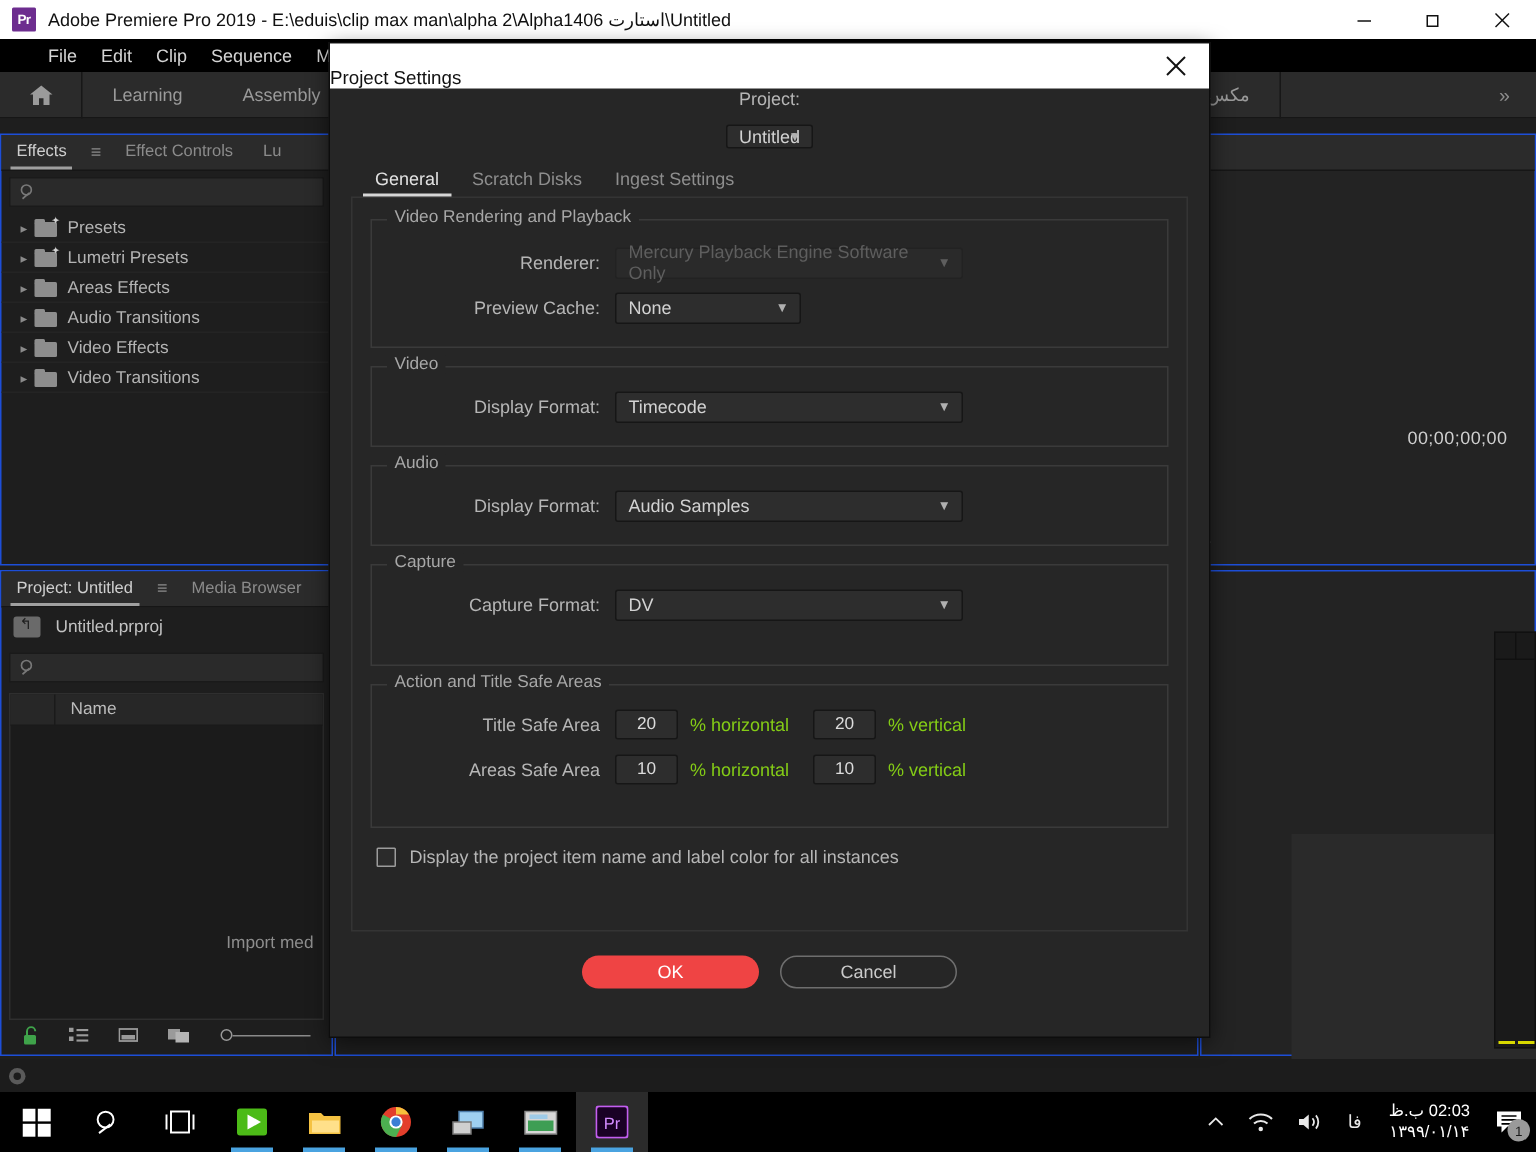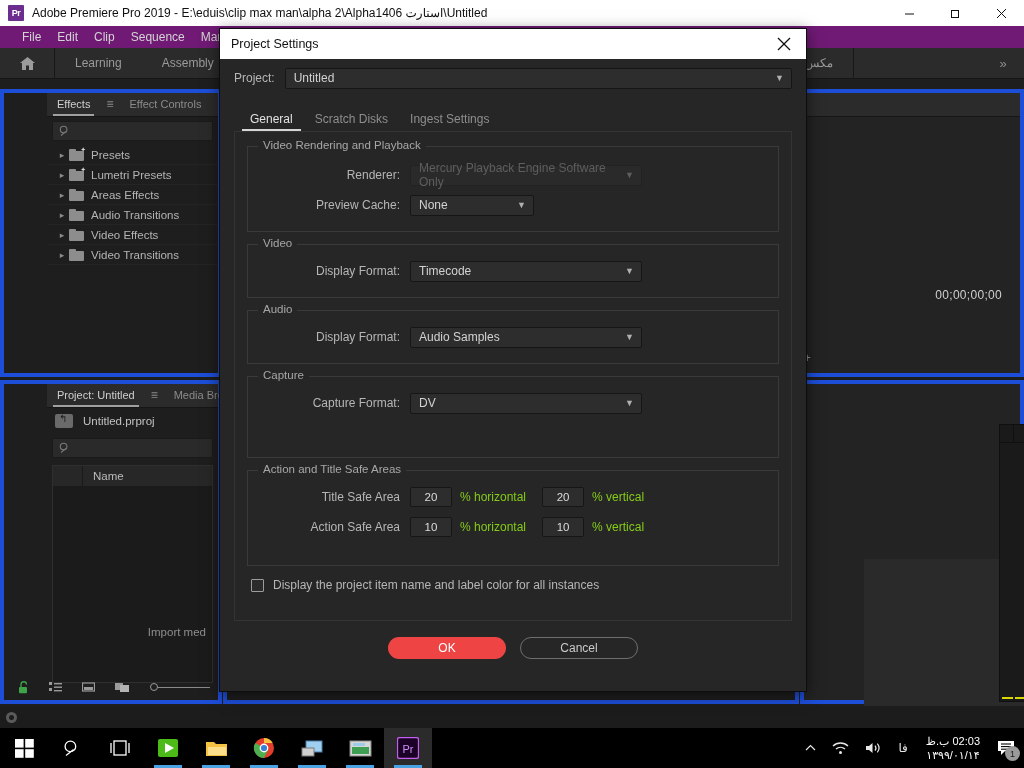--- a/index.html
+++ b/index.html
@@ -26,21 +26,21 @@
   .winctrls { margin-left: auto; display: flex; height: 26px; }
   .winctrl {
     width: 46px; height: 26px; display: flex; align-items: center;
     justify-content: center; color: #101010; font-size: 11px;
   }
   .winctrl svg { display: block; }
 
   
   .menubar {
     position: absolute; left: 0; top: 26px; width: 1024px; height: 22px;
-    background: #701a75; display: flex; align-items: center; padding-left: 14px;
+    background: #000000; display: flex; align-items: center; padding-left: 24px;
   }
   .menuitem { font-size: 12px; color: #d4d4d4; padding: 0 8px; line-height: 22px; }
 
   
   .wsbar {
     position: absolute; left: 0; top: 48px; width: 1024px; height: 31px;
     background: #2b2b2b; display: flex; align-items: center;
     border-bottom: 1px solid #161616;
   }
   .ws-home {
@@ -52,21 +52,21 @@
     white-space: nowrap;
   }
   .ws-tab.rtl { direction: rtl; }
   .ws-more {
     margin-left: auto; width: 42px; height: 31px; color: #8d8d8d;
     display: flex; align-items: center; justify-content: center; font-size: 13px;
   }
   .ws-sep { width: 1px; height: 31px; background: #171717; }
 
   
-  .panel { position: absolute; background: #1e1e1e; border: 4px solid #1d4ed8; padding-left: 43px; }
+  .panel { position: absolute; background: #1e1e1e; border: 1px solid #1d4ed8; }
   .panel-tabs {
     height: 24px; background: #2b2b2b; display: flex; align-items: center;
     border-bottom: 1px solid #161616;
   }
   .ptab {
     font-size: 11px; color: #8b8b8b; padding: 0 10px; line-height: 23px;
     white-space: nowrap; position: relative;
   }
   .ptab.active { color: #cfcfcf; }
   .ptab.active::after {
@@ -222,30 +222,29 @@
     display: flex; align-items: center; justify-content: center;
   }
 
   
   .dialog {
     position: absolute; left: 219px; top: 28px; width: 588px; height: 664px;
     background: #262626; border: 1px solid #0d0d0d;
     box-shadow: 0 3px 14px rgba(0,0,0,.55);
   }
   .dlg-titlebar {
-    height: 30px; background: #ffffff; display: flex; align-items: center;
-    padding-left: 11px;
+    height: 30px; background: #ffffff; display: flex; align-items: flex-end;
   }
   .dlg-title { font-size: 12.5px; color: #111111; }
   .dlg-close {
     margin-left: auto; width: 44px; height: 30px; display: flex;
     align-items: center; justify-content: center; color: #111;
   }
   .dlg-body { padding: 0 14px; }
-  .proj-row { display: flex; align-items: center; height: 38px; gap: 10px; }
+  .proj-row { display: flex; align-items: center; height: 38px; gap: 10px; flex-direction: column; }
   .proj-row .lbl { font-size: 12px; color: #b6b6b6; }
   .select {
     height: 21px; background: #2d2d2d; border: 1px solid #161616;
     display: flex; align-items: center; padding: 0 8px; border-radius: 2px;
     font-size: 12px; color: #d2d2d2; position: relative;
   }
   .select .chev {
     position: absolute; right: 7px; top: 50%; transform: translateY(-50%);
     color: #b0b0b0; font-size: 9px;
   }
@@ -594,42 +593,42 @@
           <div class="legend">Audio</div>
           <div class="field-row">
             <div class="field-label">Display Format:</div>
             <div class="select" style="width:232px;">
               <span>Audio Samples</span>
               <span class="chev">▼</span>
             </div>
           </div>
         </div>
 
-        <div class="group" style="padding-bottom:42px;">
+        <div class="group" style="padding-bottom:28px;">
           <div class="legend">Capture</div>
           <div class="field-row">
             <div class="field-label">Capture Format:</div>
             <div class="select" style="width:232px;">
               <span>DV</span>
               <span class="chev">▼</span>
             </div>
           </div>
         </div>
 
         <div class="group" style="padding-bottom:26px;">
           <div class="legend">Action and Title Safe Areas</div>
           <div class="field-row">
             <div class="field-label">Title Safe Area</div>
             <div class="num-input">20</div>
             <div class="unit">% horizontal</div>
             <div class="num-input">20</div>
             <div class="unit">% vertical</div>
           </div>
           <div class="field-row">
-            <div class="field-label">Action Safe Area</div>
+            <div class="field-label">Areas Safe Area</div>
             <div class="num-input">10</div>
             <div class="unit">% horizontal</div>
             <div class="num-input">10</div>
             <div class="unit">% vertical</div>
           </div>
         </div>
 
         <div class="checkbox-row">
           <div class="checkbox"></div>
           <div class="checkbox-label">Display the project item name and label color for all instances</div>

